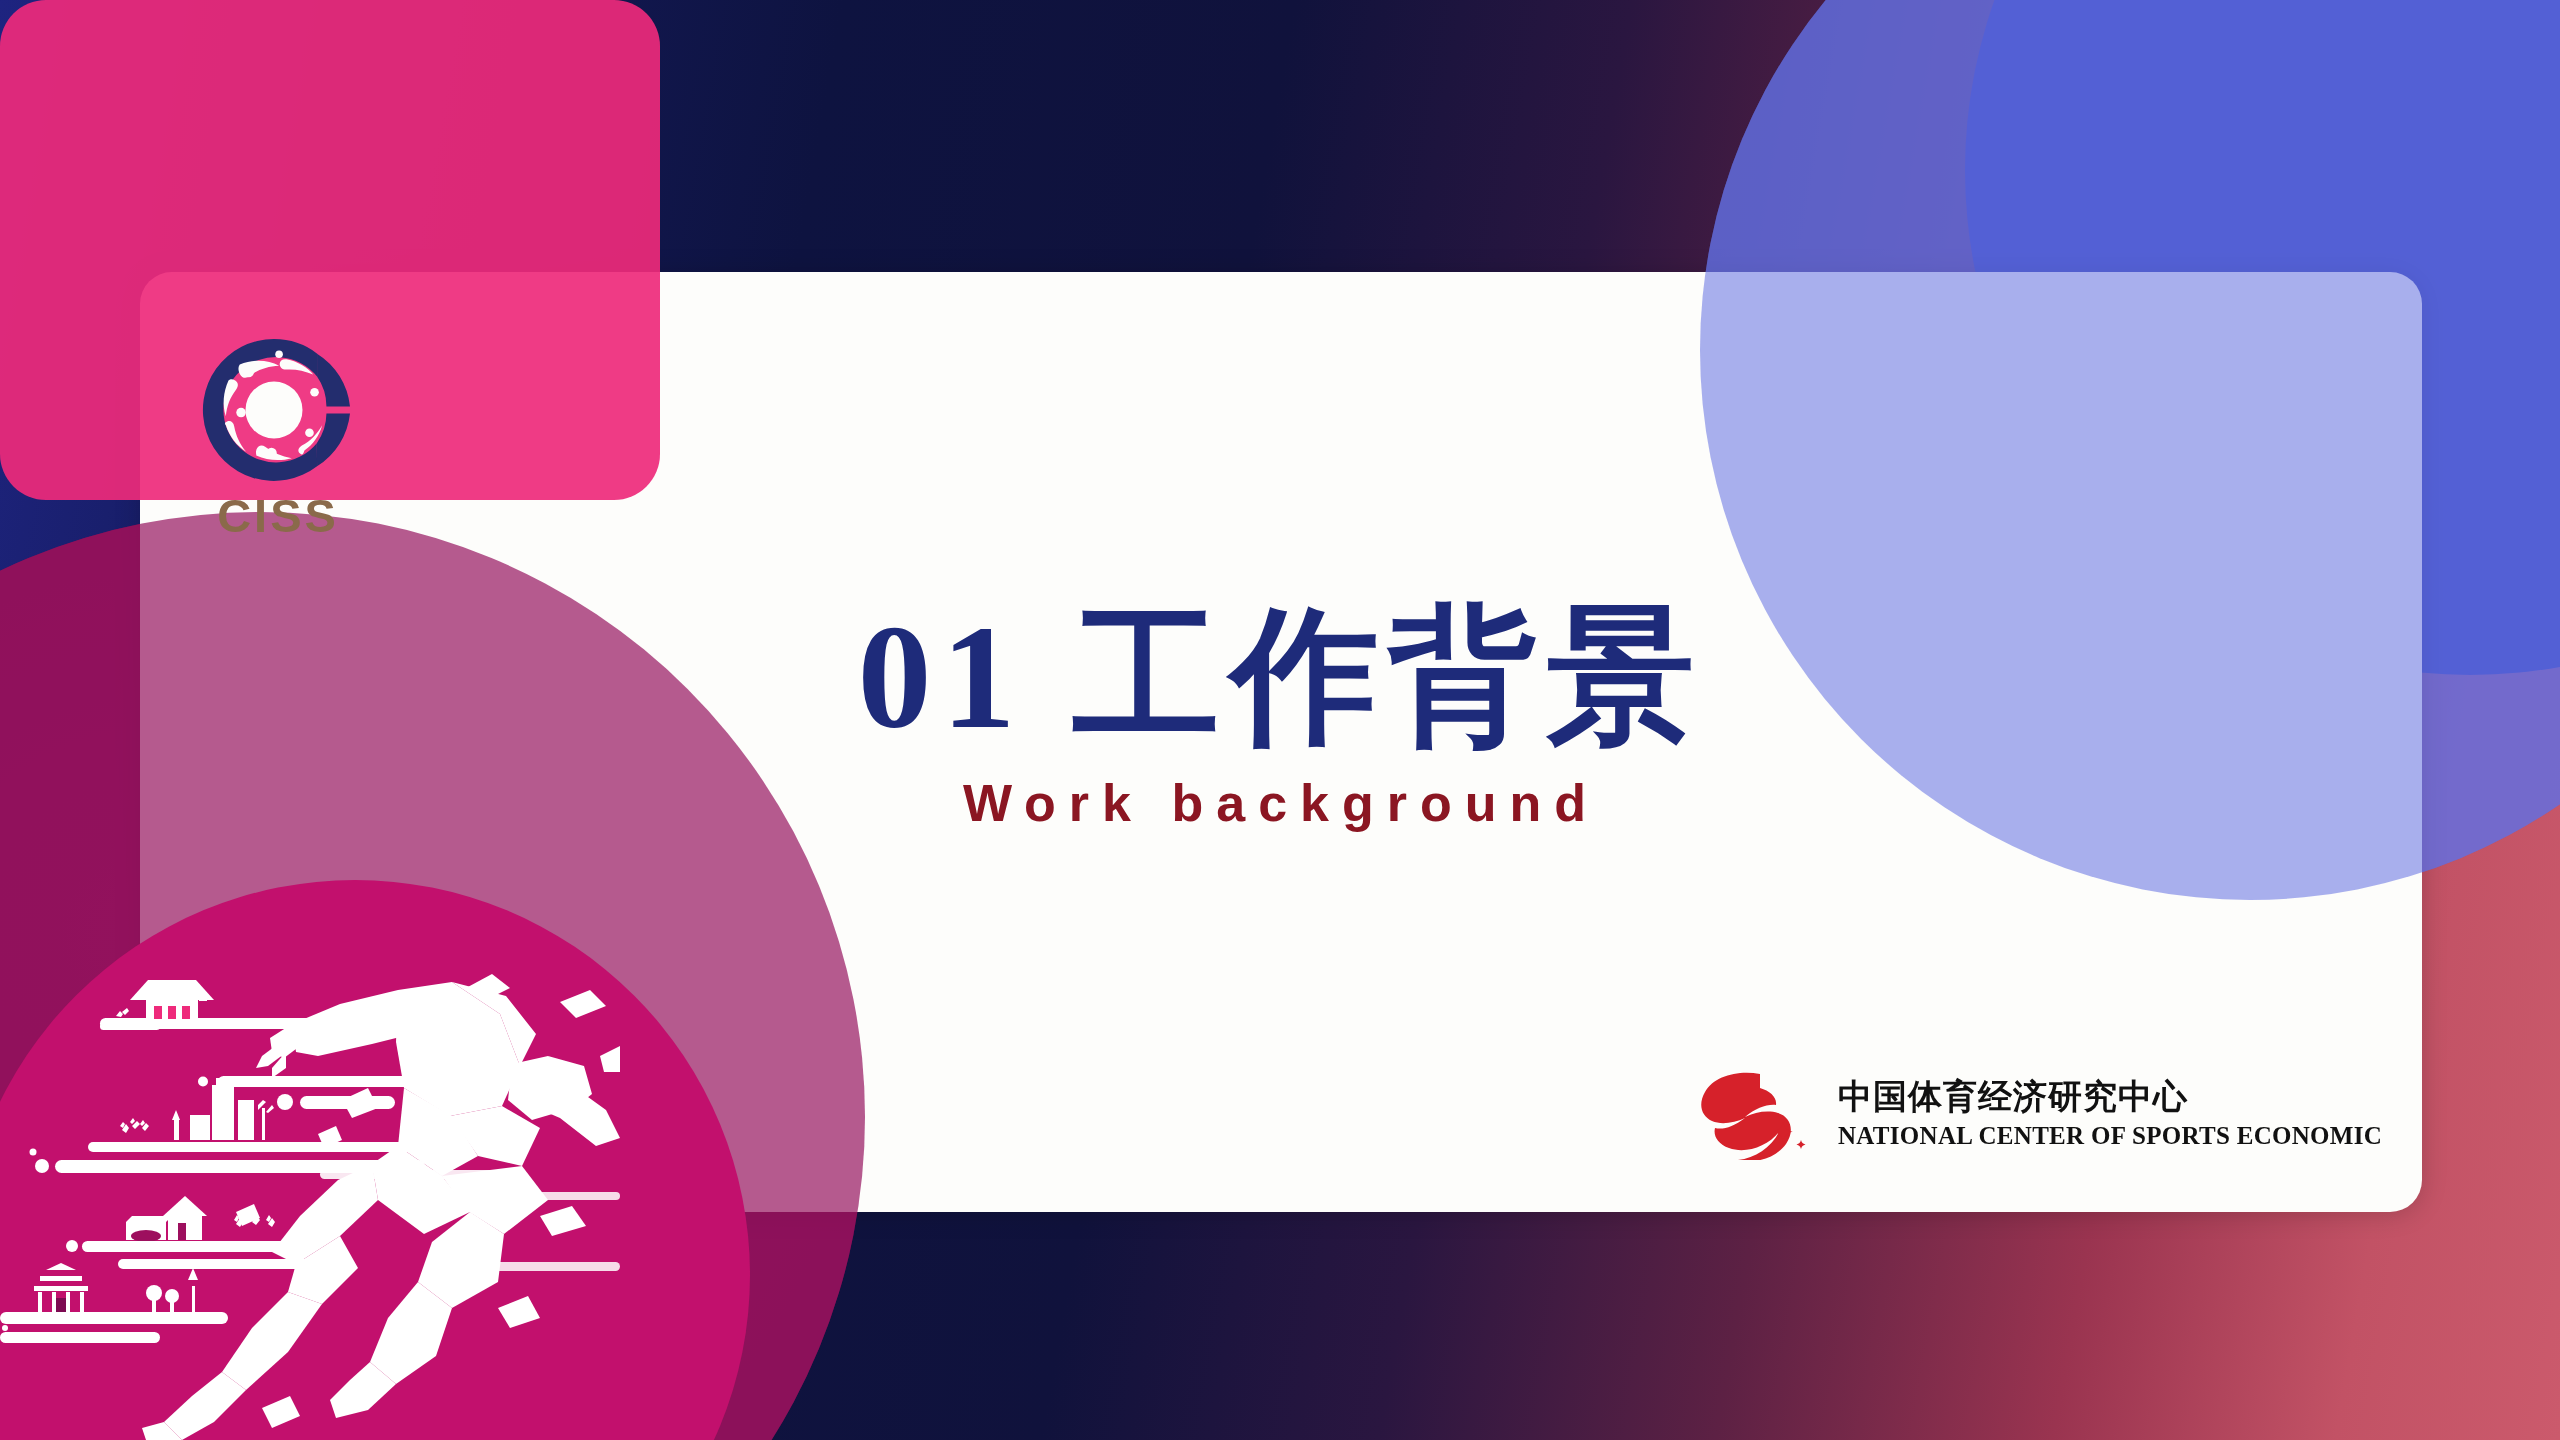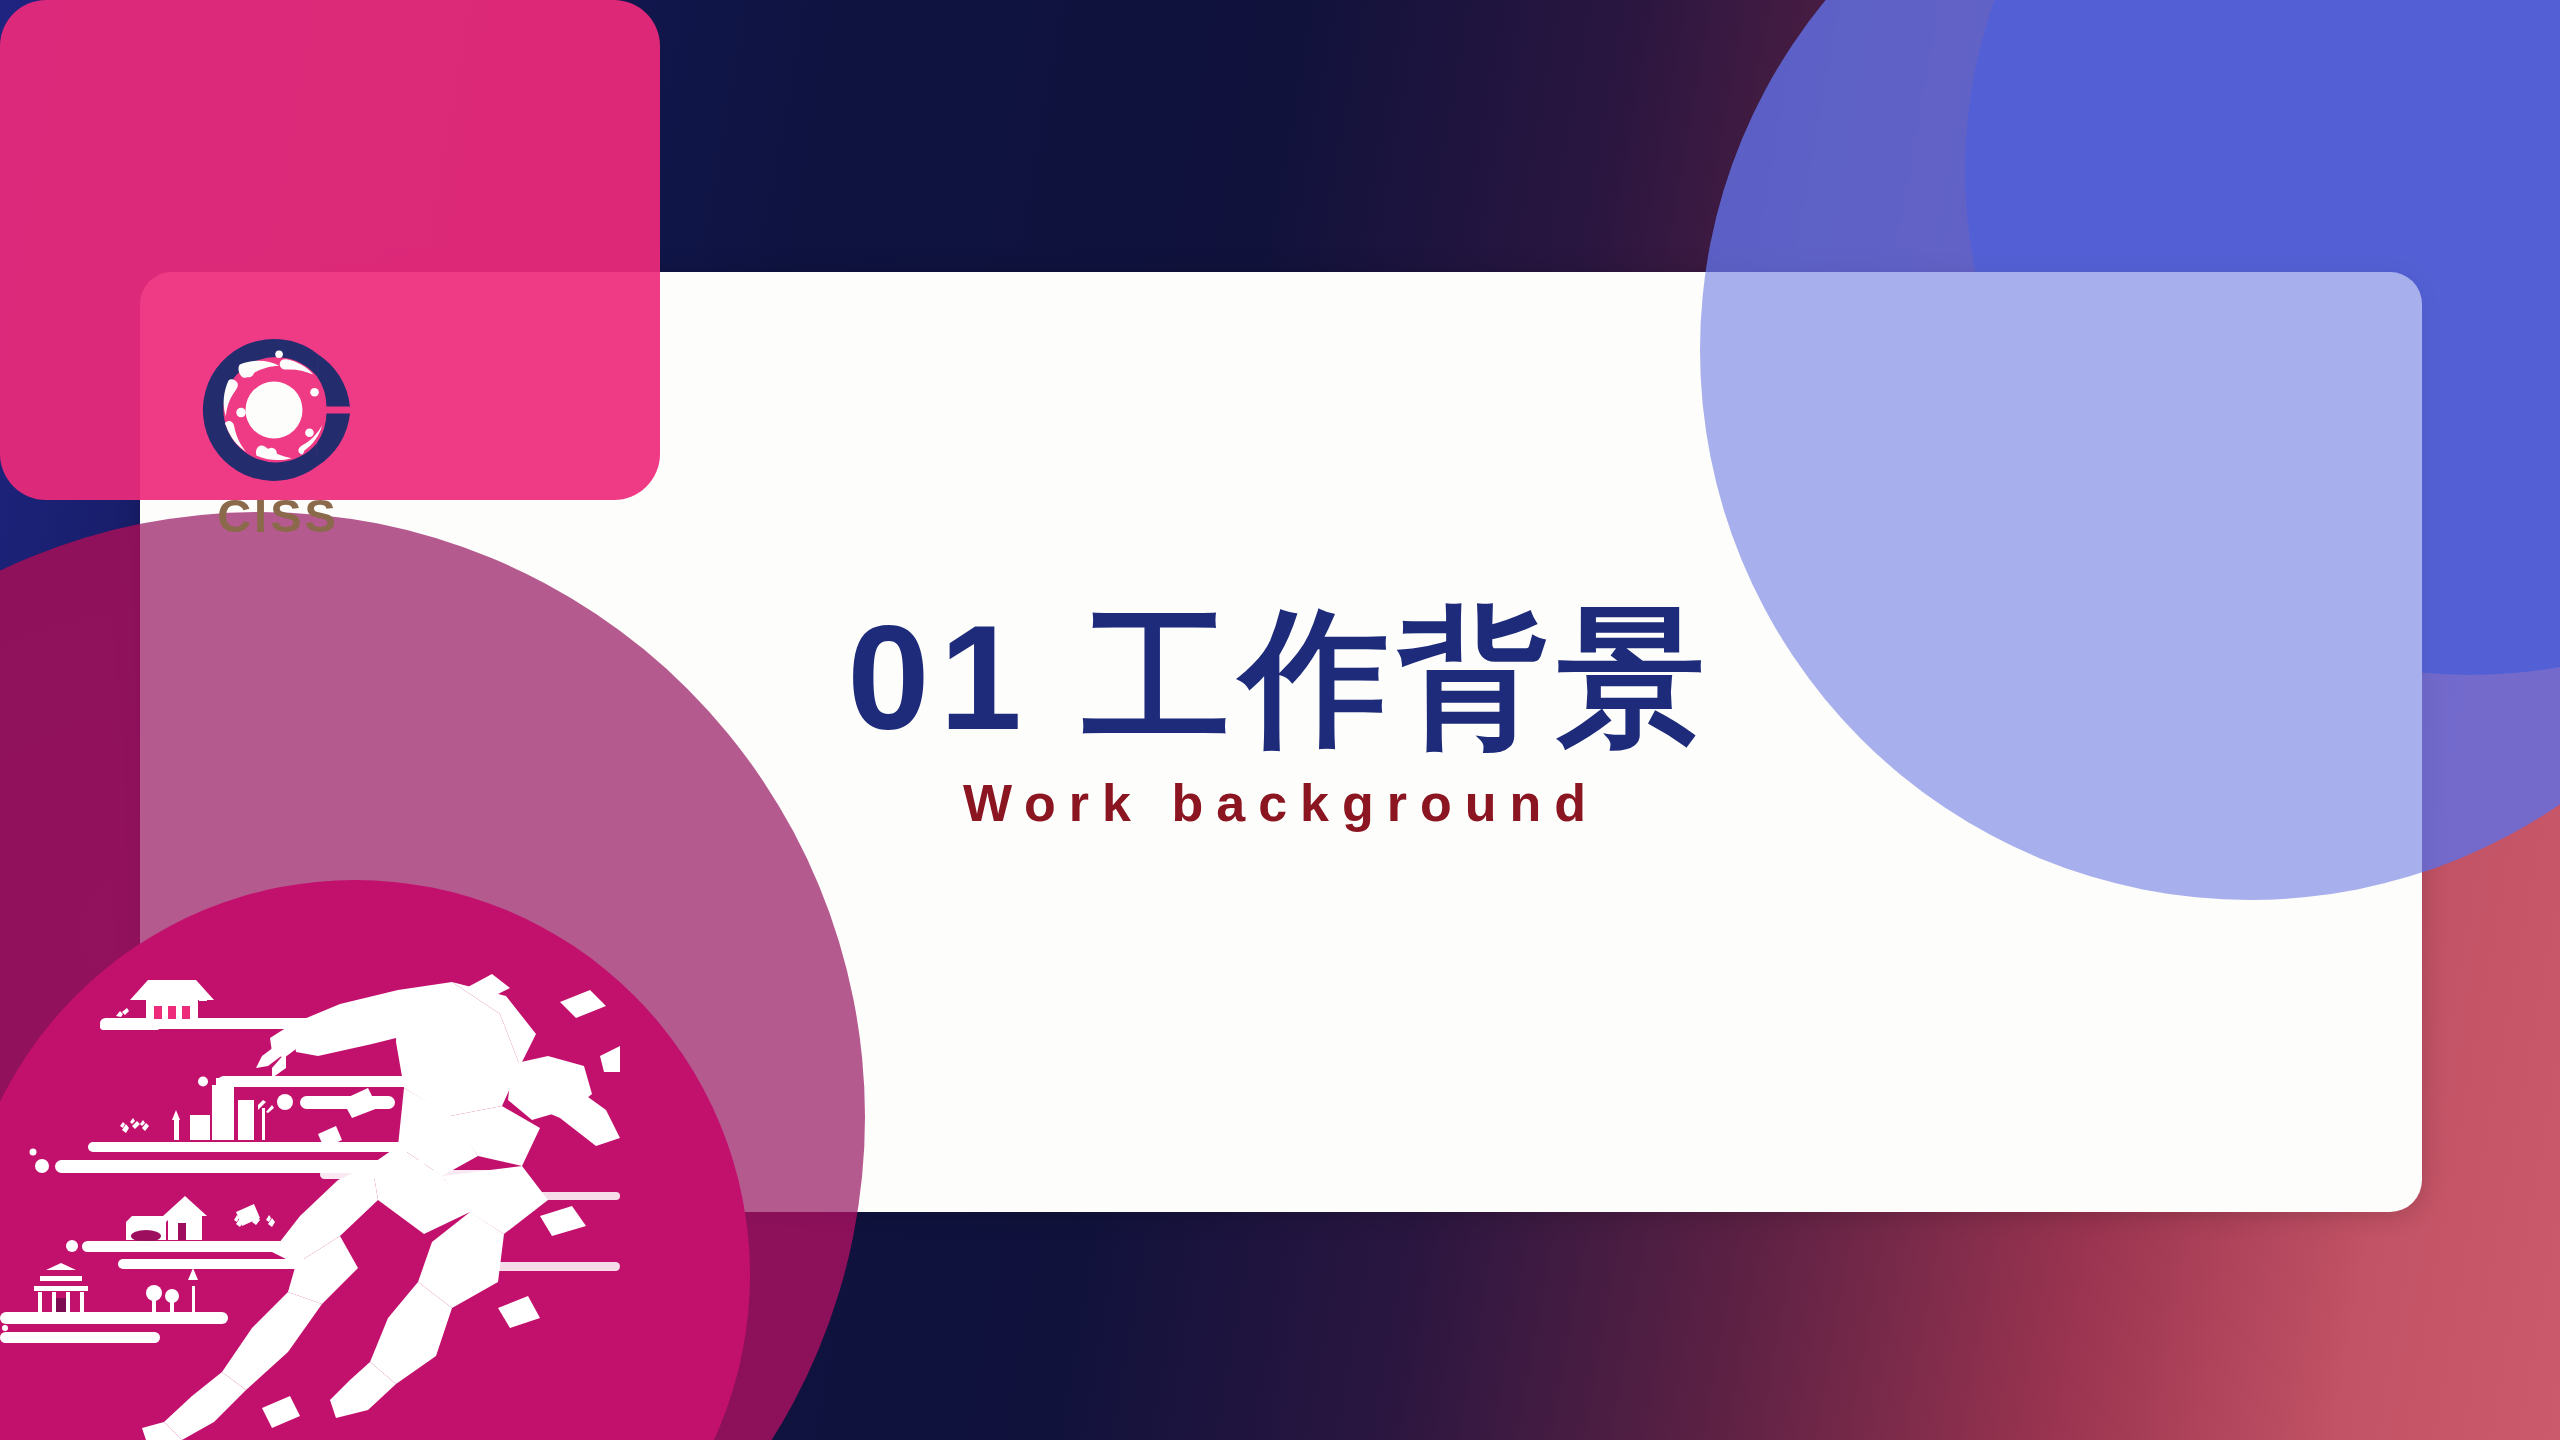--- a/index.html
+++ b/index.html
@@ -65,21 +65,21 @@
     letter-spacing:3px;color:#8a6a4a;font-family:"Liberation Sans",sans-serif;
     line-height:1;
   }
 
   
   #title-block{
     position:absolute;left:140px;top:600px;width:2282px;text-align:center;
   }
   #main-title{
     font-size:148px;line-height:1.05;font-weight:700;color:#1e2b7a;
-    letter-spacing:10px;font-family:Liberation Sans, sans-serif;
+    letter-spacing:10px;font-family:Liberation Serif, serif;
     margin:0;white-space:nowrap;
   }
   #sub-title{
     margin:18px 0 0 0;font-size:52px;font-weight:700;color:#8b1622;
     letter-spacing:13px;font-family:"Liberation Sans","DejaVu Sans",sans-serif;
     white-space:nowrap;
   }
 
   
   #org-logo{position:absolute;left:1700px;top:1068px;display:flex;align-items:center;}
@@ -277,14 +277,25 @@
       <circle cx="64" cy="16" r="3" fill="#fdfdfb"></circle>
     </svg>
     <div id="ciss-word">CISS</div>
   </div>
 
   <div id="title-block">
     <h1 id="main-title">01 工作背景</h1>
     <p id="sub-title">Work background</p>
   </div>
 
+  <div id="org-logo">
+    <svg id="org-mark" viewBox="0 0 118 92">
+      <path fill="#d6212a" d="M60 6C38 2 14 8 5 24c-7 12-4 24 7 29 9 4 22 2 33-3-12 9-22 12-30 10-2 8 3 16 14 20 16 6 38-1 50-16-8 16-24 26-41 28 18 4 38-2 48-16 9-13 5-27-8-31-10-3-23-1-33 4 11-9 22-13 31-12 1-8-6-14-16-17z"></path>
+      <path fill="#d6212a" d="M83 54c1.3 5.7 4 8.4 9.7 9.7-5.7 1.3-8.4 4-9.7 9.7-1.3-5.7-4-8.4-9.7-9.7 5.7-1.3 8.4-4 9.7-9.7z"></path>
+      <path fill="#d6212a" d="M101 72c.7 2.6 1.9 3.8 4.5 4.5-2.6.7-3.8 1.9-4.5 4.5-.7-2.6-1.9-3.8-4.5-4.5 2.6-.7 3.8-1.9 4.5-4.5z"></path>
+    </svg>
+    <div id="org-text">
+      <div id="org-cn">中国体育经济研究中心</div>
+      <div id="org-en">NATIONAL CENTER OF SPORTS ECONOMIC</div>
+    </div>
+  </div>
 
 </div>
 
 </body></html>

